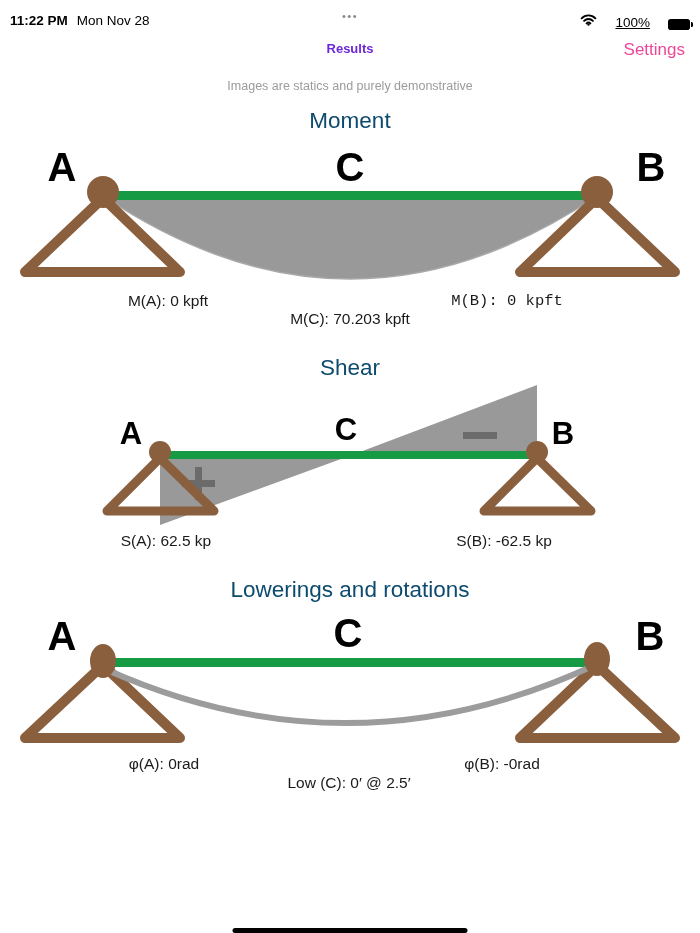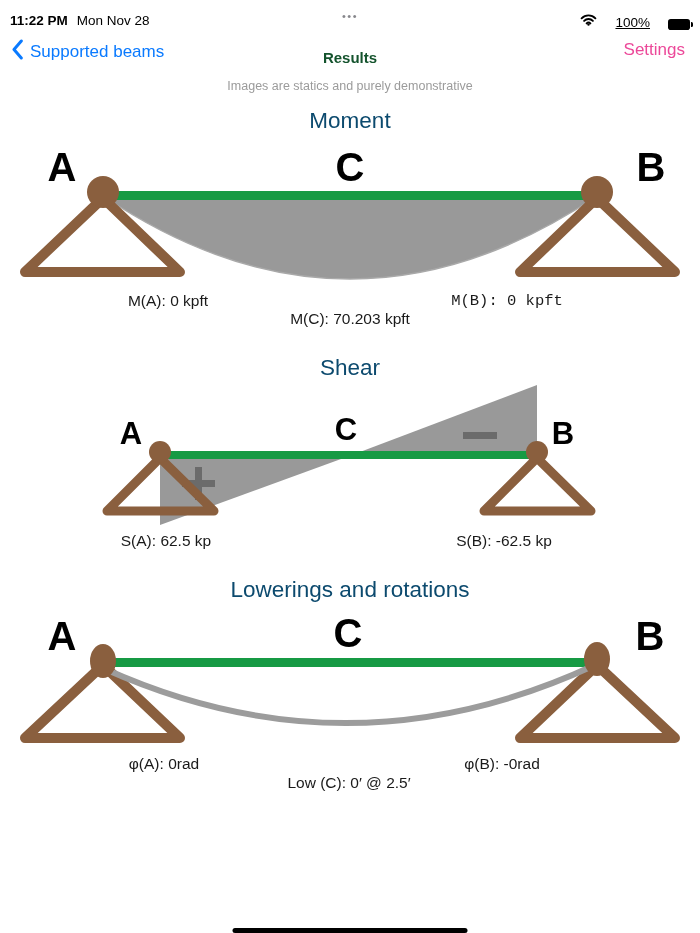--- a/index.html
+++ b/index.html
@@ -16,21 +16,21 @@
   .sb-dots { left:350px; top:2px; color:#86868b; font-size:11px; letter-spacing:1.5px; }
   .sb-right { right:7px; top:4px; display:flex; align-items:flex-end; gap:18px;text-decoration:underline; }
   .sb-batt-pct { font-size:13.5px; font-weight:500; color:#000; }
   .battery { display:flex; align-items:center; }
   .battery-body { width:22px; height:11px; background:#000; border-radius:2.8px; }
   .battery-nub { width:2px; height:4.4px; background:#000; border-radius:0 1.5px 1.5px 0; margin-left:1px; }
 
   
   .nav-back { left:11px; top:31px; display:flex; align-items:center; gap:7px; cursor:pointer; }
   .nav-back-label { color:#0a7aff; font-size:17px; }
-  .nav-title { left:350px; top:41px; font-size:15px; font-weight:700; color:#14532d; }
+  .nav-title { left:350px; top:33px; font-size:13px; font-weight:700; color:#6d28d9; }
   .nav-settings { right:15px; top:32px; color:#ec4899; font-size:17px; cursor:pointer; }
 
   .disclaimer { left:350px; top:71px; font-size:12.5px; color:#9b9b9b; white-space:nowrap; }
 
   
   .sec-title { font-size:22.5px; color:#0c4a6e; white-space:nowrap; }
   .pt-label { font-weight:800; color:#000; white-space:nowrap; line-height:1; }
   .pt-big { font-size:40px; }
   .pt-mid { font-size:31px; }
   .val-label { font-size:15.5px; color:#1a1a1a; white-space:nowrap; }
@@ -55,28 +55,20 @@
         <circle cx="8.5" cy="10.6" r="1.2" fill="#000"></circle>
       </svg>
     </span>
     <span class="sb-batt-pct">100%</span>
     <span class="battery">
       <span class="battery-body"></span>
         <span class="battery-nub"></span>
     </span>
   </div>
 
-  <div class="abs nav-back">
-    <span>
-      <svg width="12" height="21" viewBox="0 0 12 21">
-        <path d="M10.3 2 L3 10.5 L10.3 19" fill="none" stroke="#0a7aff" stroke-width="3" stroke-linecap="round" stroke-linejoin="round"></path>
-      </svg>
-    </span>
-    <span class="nav-back-label">Supported beams</span>
-  </div>
   <div class="abs cx nav-title">Results</div>
   <div class="abs nav-settings">Settings</div>
 
   <div class="abs cx disclaimer">Images are statics and purely demonstrative</div>
 
   <div class="abs cx sec-title" style="left:350px; top:100px;">Moment</div>
 
   <div class="abs cx pt-label pt-big" style="left:62px;  top:139px;">A</div>
   <div class="abs cx pt-label pt-big" style="left:350px; top:139px;">C</div>
   <div class="abs cx pt-label pt-big" style="left:651px; top:139px;">B</div>

